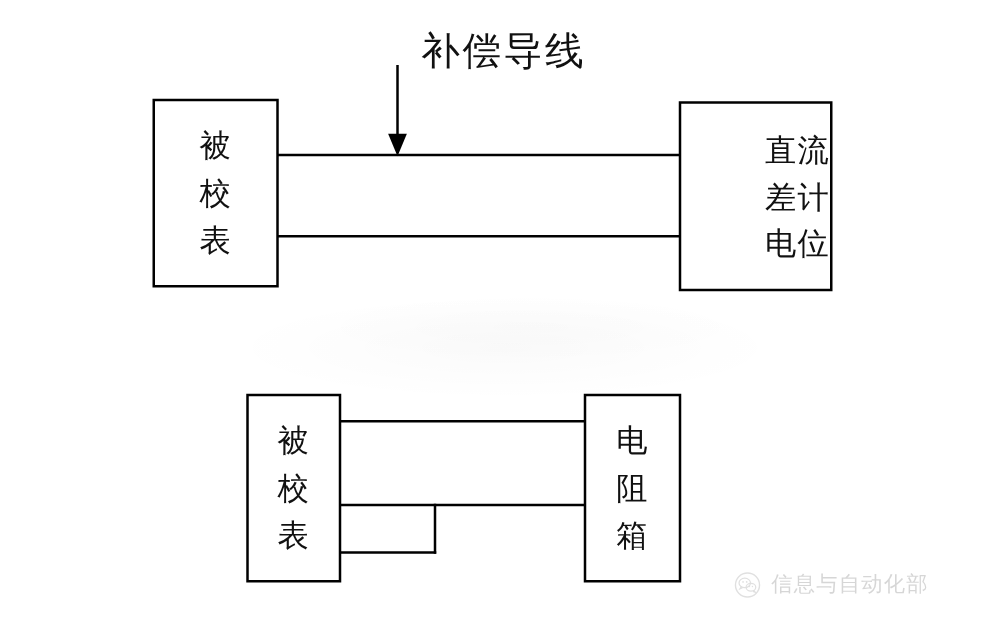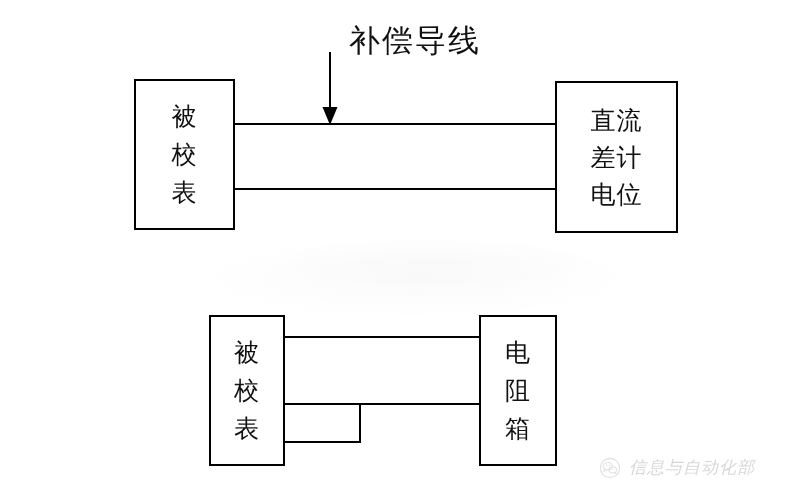--- a/index.html
+++ b/index.html
@@ -11,21 +11,21 @@
     width: 800px;
     height: 500px;
     background: #ffffff;
     font-family: "DejaVu Sans", "Liberation Sans", sans-serif;
     overflow: hidden;
     position: relative;
   }
 
   #canvas {
     position: absolute;
-    left: 16px;
+    left: 4px;
     top: 0;
     width: 692px;
     height: 500px;
   }
 
   
   .bg-wash {
     position: absolute;
     left: 0; top: 0;
     width: 800px; height: 500px;
@@ -99,42 +99,41 @@
     width: 22px;
     height: 22px;
     flex: 0 0 auto;
   }
   .watermark-text {
     font-size: 17px;
     color: #7a7a7a;
     letter-spacing: 1px;
     white-space: nowrap;
     font-family: "DejaVu Sans", "Liberation Sans", sans-serif;
-    font-style: italic;
   }
 </style>
 </head>
 <body>
 
 <div id="canvas">
 
   <div class="bg-wash"></div>
 
   <div class="title-text" style="left:333px; top:20px;">补偿导线</div>
 
   <svg class="arrow-svg" style="left:303px; top:50px; width:22px; height:78px;" viewBox="0 0 22 78">
     <line x1="11" y1="2" x2="11" y2="62" stroke="#000000" stroke-width="2"></line>
     <polygon points="11,75 3.5,57 18.5,57" fill="#000000"></polygon>
   </svg>
 
   <div class="box" style="left:118px; top:79px; width:101px; height:151px;">
     <div class="box-label narrow"><div>被</div><div>校</div><div>表</div></div>
   </div>
 
-  <div class="box" style="left:539px; top:81px; width:123px; height:152px;">
+  <div class="box" style="left:539px; top:81px; width:123px; height:152px;align-items:flex-end;">
     <div class="box-label" style="font-size:25px; line-height:1.48;"><div>直流</div><div>差计</div><div>电位</div></div>
   </div>
 
   <div class="hline" style="left:218px; top:123px; width:322px;"></div>
   <div class="hline" style="left:218px; top:188px; width:322px;"></div>
 
   <div class="box" style="left:193px; top:315px; width:76px; height:151px;">
     <div class="box-label narrow"><div>被</div><div>校</div><div>表</div></div>
   </div>
 

